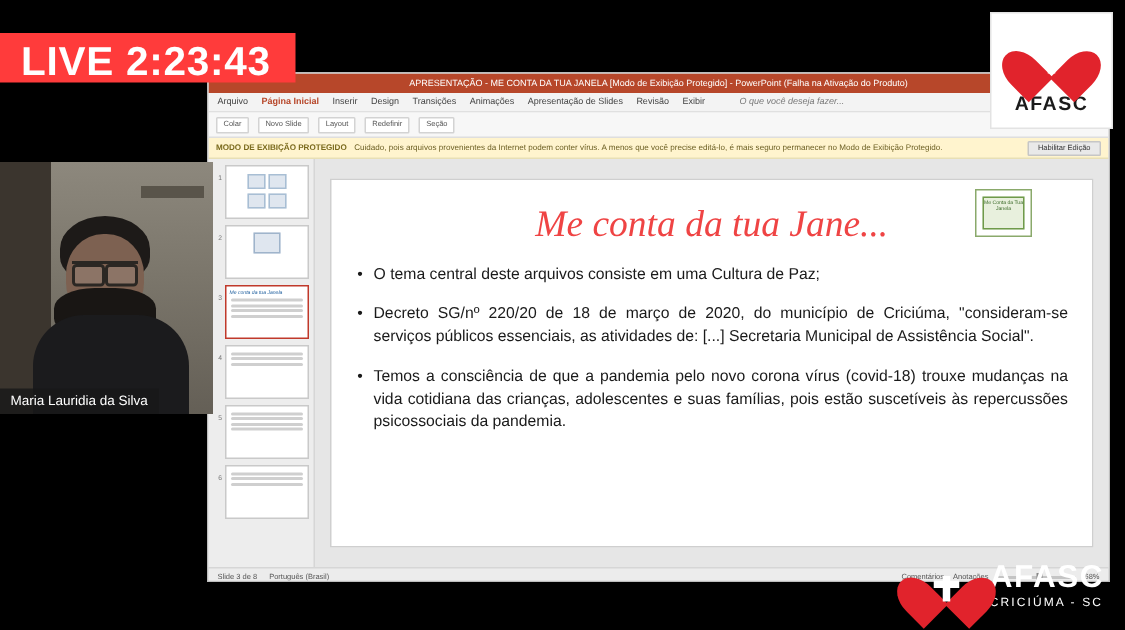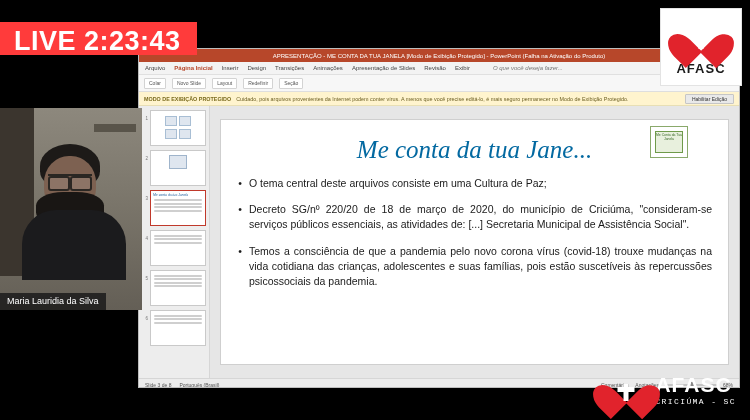--- a/index.html
+++ b/index.html
@@ -17,21 +17,21 @@
     background:#ff3b3b;color:#fff;
     font-size:27px;font-weight:700;
     padding:6px 16px 0 14px;
     letter-spacing:0.5px;
     line-height:1;
     z-index:40;
   }
 
   
   .webcam{
-    position:absolute;left:0;top:108px;width:142px;height:202px;
+    position:absolute;left:0;top:108px;width:142px;height:168px;
     background:#6f6a60;overflow:hidden;z-index:30;
   }
   .webcam .wall{position:absolute;inset:0;background:linear-gradient(180deg,#8d887d 0%,#7b766b 45%,#645f56 100%);}
   .webcam .door{position:absolute;left:0;top:0;width:34px;height:168px;background:#3b352e;}
   .webcam .shelf{position:absolute;right:6px;top:16px;width:42px;height:8px;background:#59544a;}
   .webcam .head{
     position:absolute;left:44px;top:48px;width:52px;height:56px;border-radius:48% 48% 42% 42%;
     background:#7d6151;
   }
   .webcam .hair{
@@ -79,21 +79,21 @@
   .afasc-top .word{font-size:13px;font-weight:700;color:#1b1b1b;letter-spacing:1px;}
 
   
   .afasc-bottom{
     position:absolute;right:14px;bottom:10px;z-index:36;
     display:flex;align-items:center;gap:7px;
   }
   .afasc-bottom .heart{width:44px;height:40px;}
   .afasc-bottom .txtwrap{display:flex;flex-direction:column;line-height:1;}
   .afasc-bottom .word{font-size:21px;font-weight:700;color:#ffffff;letter-spacing:1px;}
-  .afasc-bottom .sub{font-size:8px;color:#ffffff;letter-spacing:1.4px;margin-top:3px;font-family:Liberation Mono, monospace;}
+  .afasc-bottom .sub{font-size:8px;color:#ffffff;letter-spacing:1.4px;margin-top:3px;}
 
   
   .ppt{
     position:absolute;left:138px;top:48px;width:600px;height:338px;
     background:#f3f3f3;border:1px solid #bdbdbd;overflow:hidden;z-index:10;
     font-size:6px;color:#333;
   }
   .ppt-titlebar{
     height:13px;background:#b7472a;color:#fff;display:flex;align-items:center;
     justify-content:center;font-size:6px;position:relative;
@@ -140,21 +140,21 @@
   .thumb .tgrid div{width:10px;height:8px;background:#dfe6ef;border:0.5px solid #a8bed4;}
 
   
   .canvas{flex:1;background:#e6e6e6;display:flex;align-items:center;justify-content:center;padding:5px 10px;}
   .slide{
     width:100%;height:246px;background:#fff;border:1px solid #cfcfcf;
     padding:12px 16px 10px 16px;box-sizing:border-box;position:relative;
   }
   .slide-title{
     font-family:"Liberation Serif", serif;
-    font-style:italic;font-size:25px;color:#0369a1;
+    font-style:italic;font-size:25px;color:#ef4444;
     text-align:center;margin:4px 0 12px 0;
   }
   .title-badge{
     position:absolute;right:40px;top:6px;width:36px;height:30px;background:#fff;border:1px solid #8aa96b;
     display:flex;align-items:center;justify-content:center;
   }
   .title-badge .inner{width:28px;height:22px;background:#e8f0dd;border:1px solid #6f9a4a;font-size:3.4px;color:#3c6b2a;text-align:center;line-height:1.1;padding-top:2px;box-sizing:border-box;}
   .bullets{font-size:10.5px;color:#1a1a1a;line-height:1.45;}
   .bullet{display:flex;gap:6px;margin-bottom:11px;text-align:justify;}
   .bullet .dot{flex:0 0 auto;width:6px;text-align:center;line-height:1.4;}

